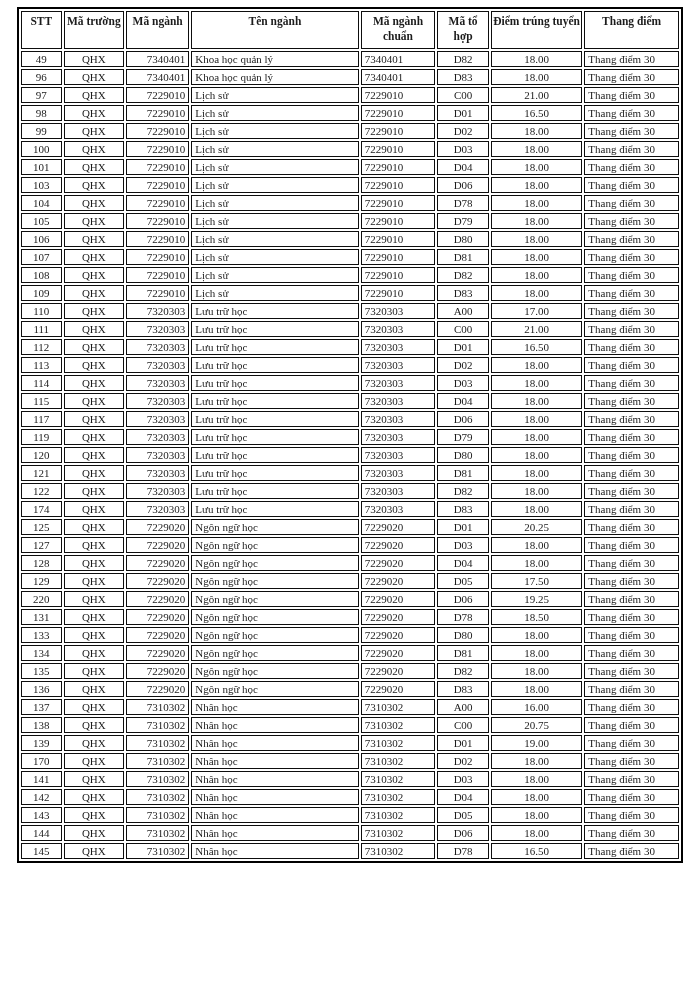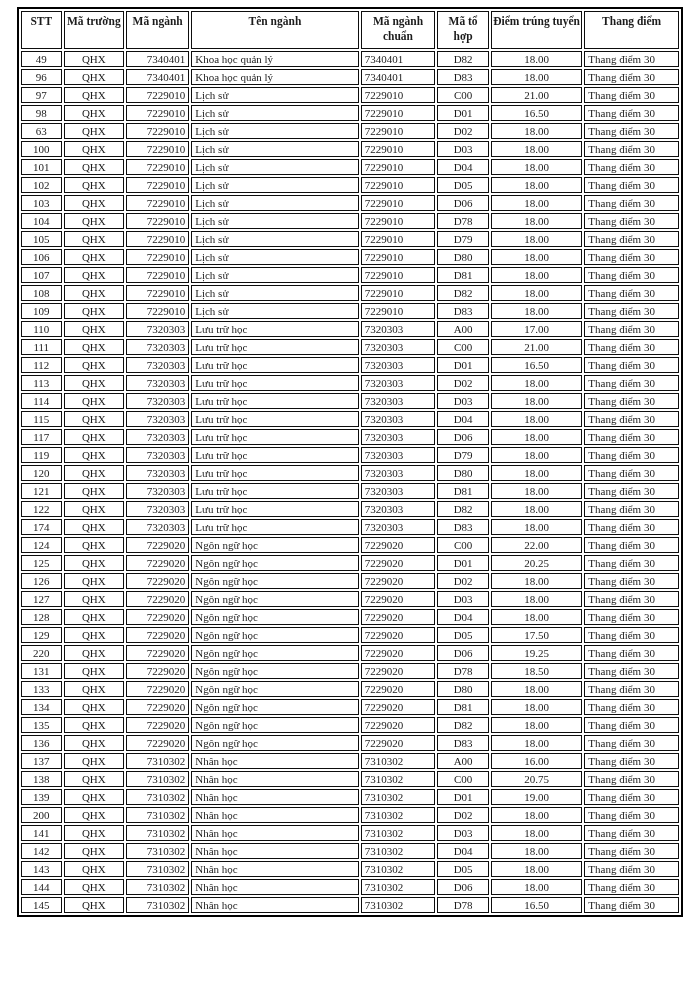--- a/index.html
+++ b/index.html
@@ -123,21 +123,21 @@
           <td>98</td>
           <td>QHX</td>
           <td>7229010</td>
           <td>Lịch sử</td>
           <td>7229010</td>
           <td>D01</td>
           <td>16.50</td>
           <td>Thang điểm 30</td>
         </tr>
         <tr>
-          <td>63</td>
+          <td>99</td>
           <td>QHX</td>
           <td>7229010</td>
           <td>Lịch sử</td>
           <td>7229010</td>
           <td>D02</td>
           <td>18.00</td>
           <td>Thang điểm 30</td>
         </tr>
         <tr>
           <td>100</td>
@@ -149,30 +149,20 @@
           <td>18.00</td>
           <td>Thang điểm 30</td>
         </tr>
         <tr>
           <td>101</td>
           <td>QHX</td>
           <td>7229010</td>
           <td>Lịch sử</td>
           <td>7229010</td>
           <td>D04</td>
-          <td>18.00</td>
-          <td>Thang điểm 30</td>
-        </tr>
-        <tr>
-          <td>102</td>
-          <td>QHX</td>
-          <td>7229010</td>
-          <td>Lịch sử</td>
-          <td>7229010</td>
-          <td>D05</td>
           <td>18.00</td>
           <td>Thang điểm 30</td>
         </tr>
         <tr>
           <td>103</td>
           <td>QHX</td>
           <td>7229010</td>
           <td>Lịch sử</td>
           <td>7229010</td>
           <td>D06</td>
@@ -353,50 +343,30 @@
           <td>174</td>
           <td>QHX</td>
           <td>7320303</td>
           <td>Lưu trữ học</td>
           <td>7320303</td>
           <td>D83</td>
           <td>18.00</td>
           <td>Thang điểm 30</td>
         </tr>
         <tr>
-          <td>124</td>
-          <td>QHX</td>
-          <td>7229020</td>
-          <td>Ngôn ngữ học</td>
-          <td>7229020</td>
-          <td>C00</td>
-          <td>22.00</td>
-          <td>Thang điểm 30</td>
-        </tr>
-        <tr>
           <td>125</td>
           <td>QHX</td>
           <td>7229020</td>
           <td>Ngôn ngữ học</td>
           <td>7229020</td>
           <td>D01</td>
           <td>20.25</td>
           <td>Thang điểm 30</td>
         </tr>
         <tr>
-          <td>126</td>
-          <td>QHX</td>
-          <td>7229020</td>
-          <td>Ngôn ngữ học</td>
-          <td>7229020</td>
-          <td>D02</td>
-          <td>18.00</td>
-          <td>Thang điểm 30</td>
-        </tr>
-        <tr>
           <td>127</td>
           <td>QHX</td>
           <td>7229020</td>
           <td>Ngôn ngữ học</td>
           <td>7229020</td>
           <td>D03</td>
           <td>18.00</td>
           <td>Thang điểm 30</td>
         </tr>
         <tr>
@@ -503,21 +473,21 @@
           <td>139</td>
           <td>QHX</td>
           <td>7310302</td>
           <td>Nhân học</td>
           <td>7310302</td>
           <td>D01</td>
           <td>19.00</td>
           <td>Thang điểm 30</td>
         </tr>
         <tr>
-          <td>200</td>
+          <td>170</td>
           <td>QHX</td>
           <td>7310302</td>
           <td>Nhân học</td>
           <td>7310302</td>
           <td>D02</td>
           <td>18.00</td>
           <td>Thang điểm 30</td>
         </tr>
         <tr>
           <td>141</td>

